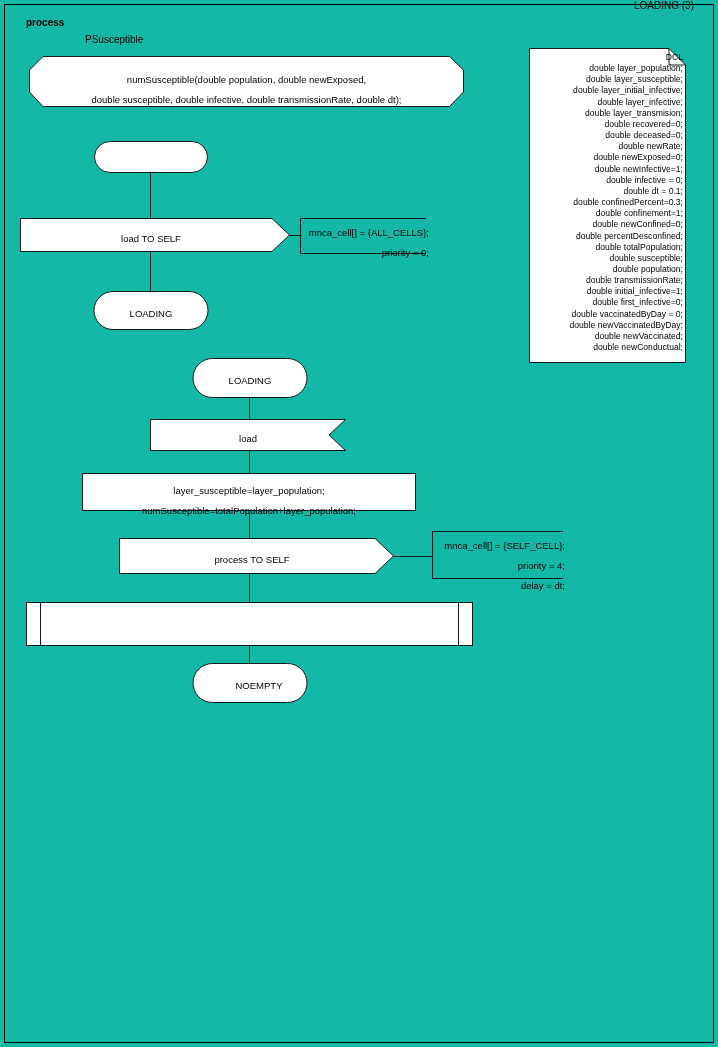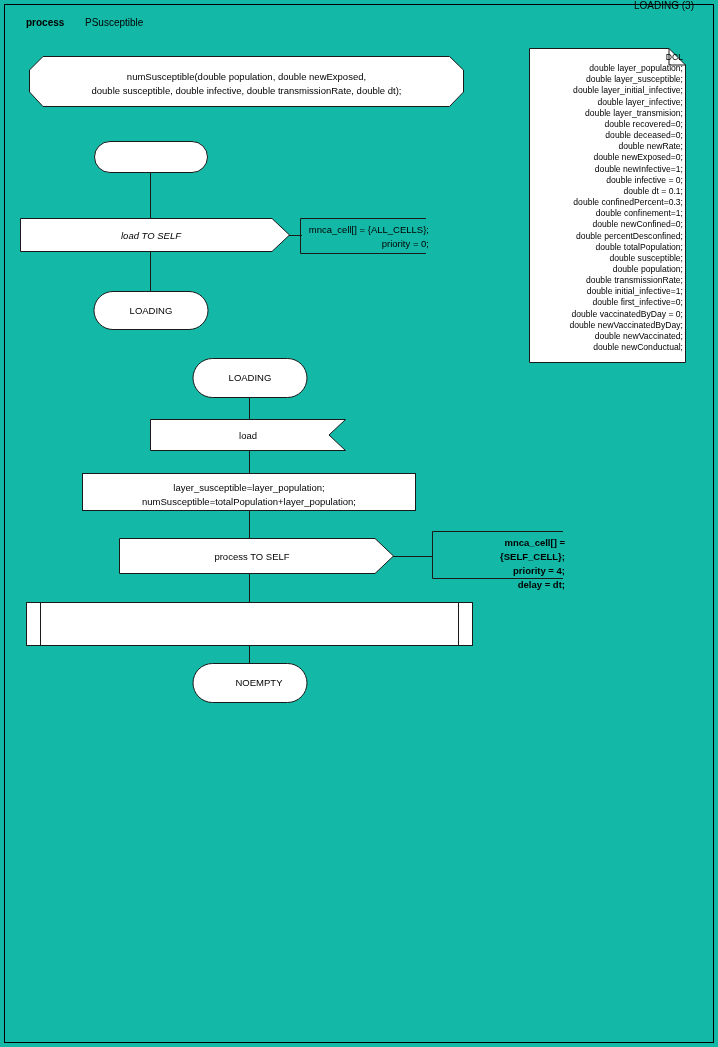--- a/index.html
+++ b/index.html
@@ -31,21 +31,21 @@
 
   
   .hdr {
     position: absolute;
     font-size: 10px;
     color: #000000;
     white-space: nowrap;
     line-height: 12px;
   }
   #hdr-kw { left: 26px; top: 17px; font-weight: bold; }
-  #hdr-name { left: 85px; top: 17px; }
+  #hdr-name { left: 85px; top: 34px; }
   #hdr-state { right: 24px; top: 0; }
 
   
   .shape {
     position: absolute;
   }
   .shape svg { display: block; overflow: visible; }
   .shape svg path,
   .shape svg line,
   .shape svg rect,
@@ -56,21 +56,21 @@
     stroke-width: 1;
   }
   .shape svg line, .shape svg polyline.open {
     fill: none;
   }
 
   
   .lbl {
     position: absolute;
     font-size: 9.5px;
-    line-height: 14px;
+    line-height: 20px;
     color: #000000;
     text-align: center;
     white-space: pre-line;
     pointer-events: none;
   }
   .lbl-left {
     text-align: right;
     white-space: pre-line;
   }
 
@@ -159,21 +159,21 @@
   </div>
   <div class="lbl" style="left:94px; top:150px; width:114px;"></div>
 
   <div class="conn" style="left:150px; top:172px; height:46px;"></div>
 
   <div class="shape" style="left:20px; top:218px;">
     <svg width="270" height="34" viewBox="0 0 270 34">
       <path d="M 0.5 0.5 L 252 0.5 L 269.5 17 L 252 33.5 L 0.5 33.5 Z"></path>
     </svg>
   </div>
-  <div class="lbl" style="left:20px; top:229px; width:262px;font-style:italic;">load TO SELF</div>
+  <div class="lbl" style="left:20px; top:229px; width:262px;">load TO SELF</div>
 
   <div class="conn-h" style="left:289px; top:235px; width:13px;"></div>
 
   <div class="shape" style="left:300px; top:218px;">
     <svg width="126" height="36" viewBox="0 0 126 36">
       <polyline class="open" points="126,0.5 0.5,0.5 0.5,35.5 126,35.5" style="fill:none;"></polyline>
     </svg>
   </div>
   <div class="lbl lbl-left" style="left:307px; top:223px; width:122px;">mnca_cell[] = {ALL_CELLS};
 priority = 0;</div>
@@ -222,21 +222,21 @@
   </div>
   <div class="lbl" style="left:119px; top:550px; width:266px;">process TO SELF</div>
 
   <div class="conn-h" style="left:393px; top:556px; width:40px;"></div>
 
   <div class="shape" style="left:432px; top:531px;">
     <svg width="131" height="48" viewBox="0 0 131 48">
       <polyline class="open" points="131,0.5 0.5,0.5 0.5,47.5 131,47.5" style="fill:none;"></polyline>
     </svg>
   </div>
-  <div class="lbl lbl-left" style="left:439px; top:536px; width:126px;font-weight:bold;">mnca_cell[] = {SELF_CELL};
+  <div class="lbl lbl-left" style="left:439px; top:536px; width:126px;">mnca_cell[] = {SELF_CELL};
 priority = 4;
 delay = dt;</div>
 
   <div class="conn" style="left:249px; top:574px; height:28px;"></div>
 
   <div class="shape" style="left:26px; top:602px;">
     <svg width="447" height="44" viewBox="0 0 447 44">
       <rect x="0.5" y="0.5" width="446" height="43"></rect>
       <line x1="14.5" y1="0.5" x2="14.5" y2="43.5"></line>
       <line x1="432.5" y1="0.5" x2="432.5" y2="43.5"></line>

